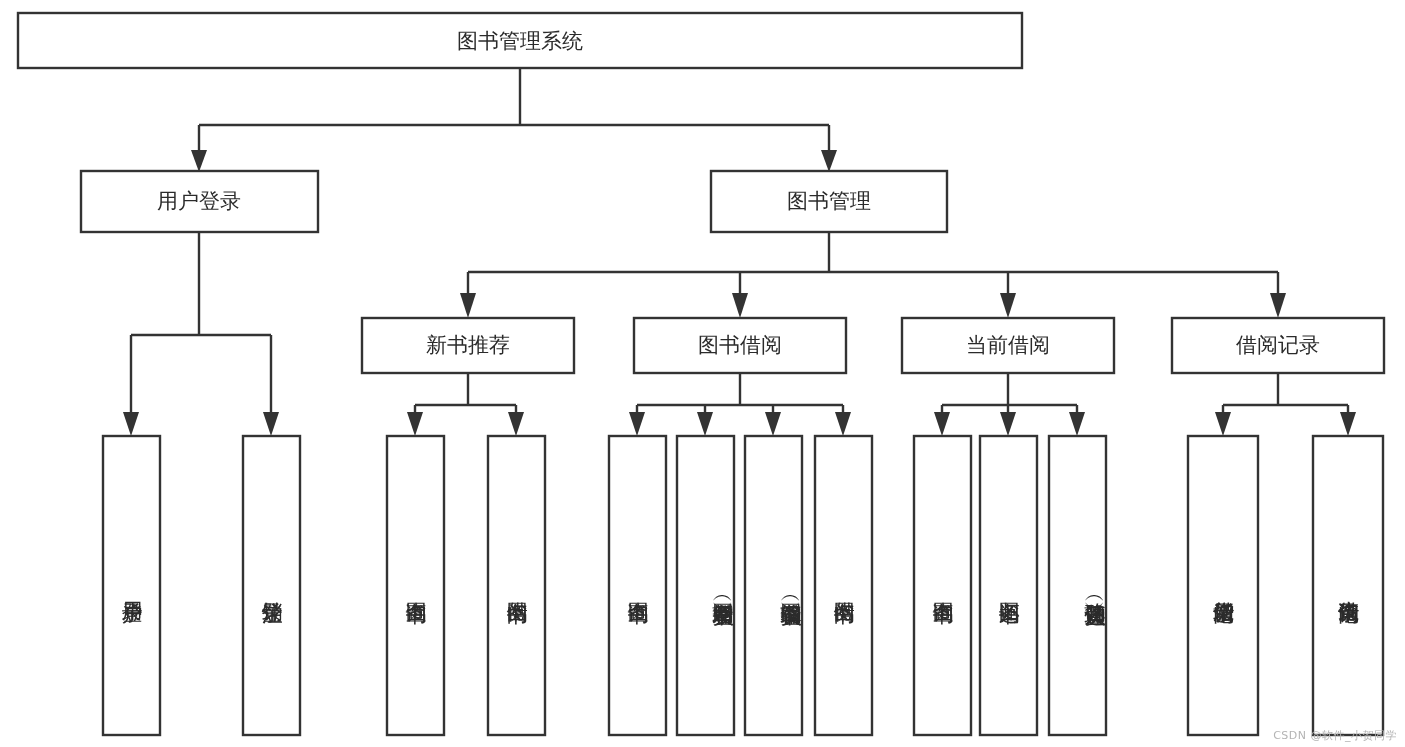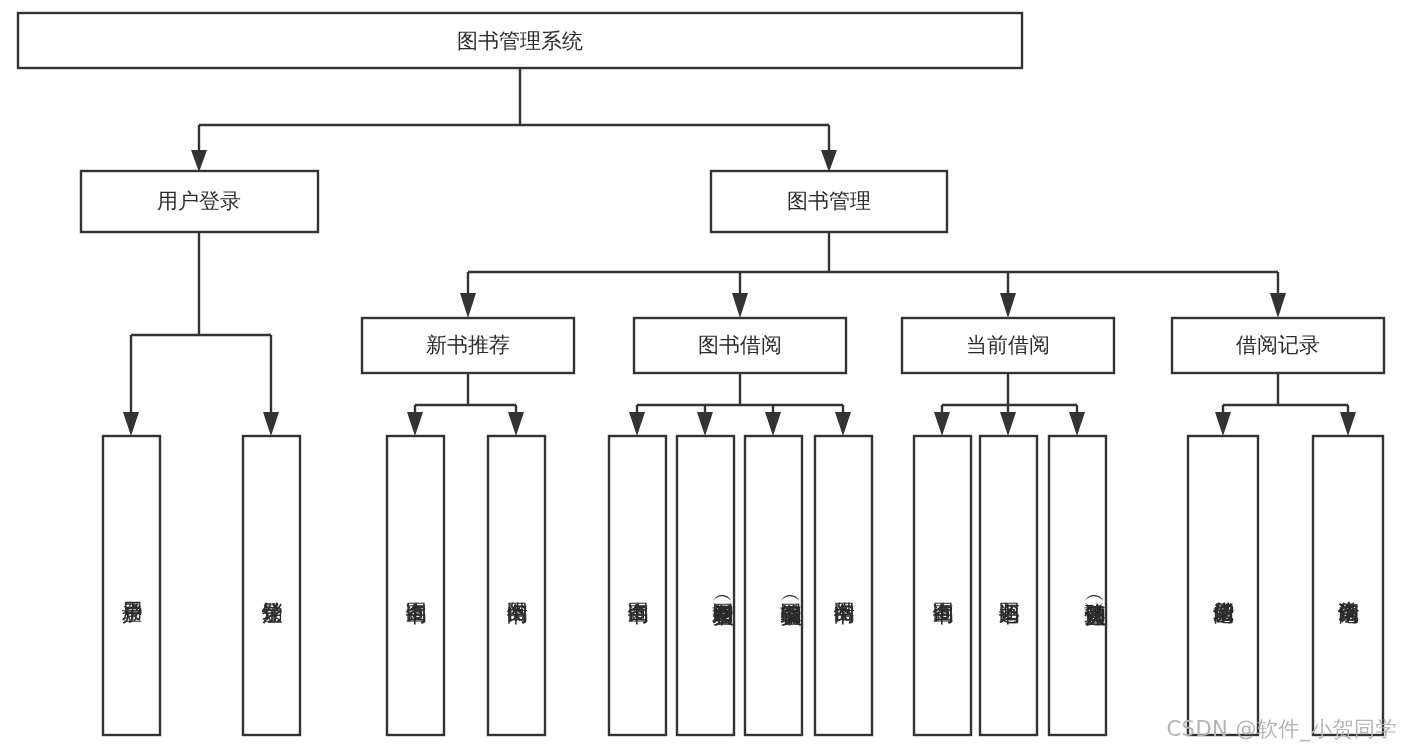--- a/index.html
+++ b/index.html
@@ -64,21 +64,21 @@
     text-orientation: upright;
     white-space: nowrap;
     pointer-events: none;
   }
   .watermark {
     position: absolute;
     right: 8px;
     bottom: 4px;
     color: #b4b4b4;
     font-family: "DejaVu Sans", "Liberation Sans", sans-serif;
-    font-size: 21px;
+    font-size: 11px;
     letter-spacing: 0.5px;
     white-space: nowrap;
   }
 </style>
 </head>
 <body>
 
 <div id="diagram-root">
 
   <svg id="tree-svg" viewBox="0 0 1405 747">

